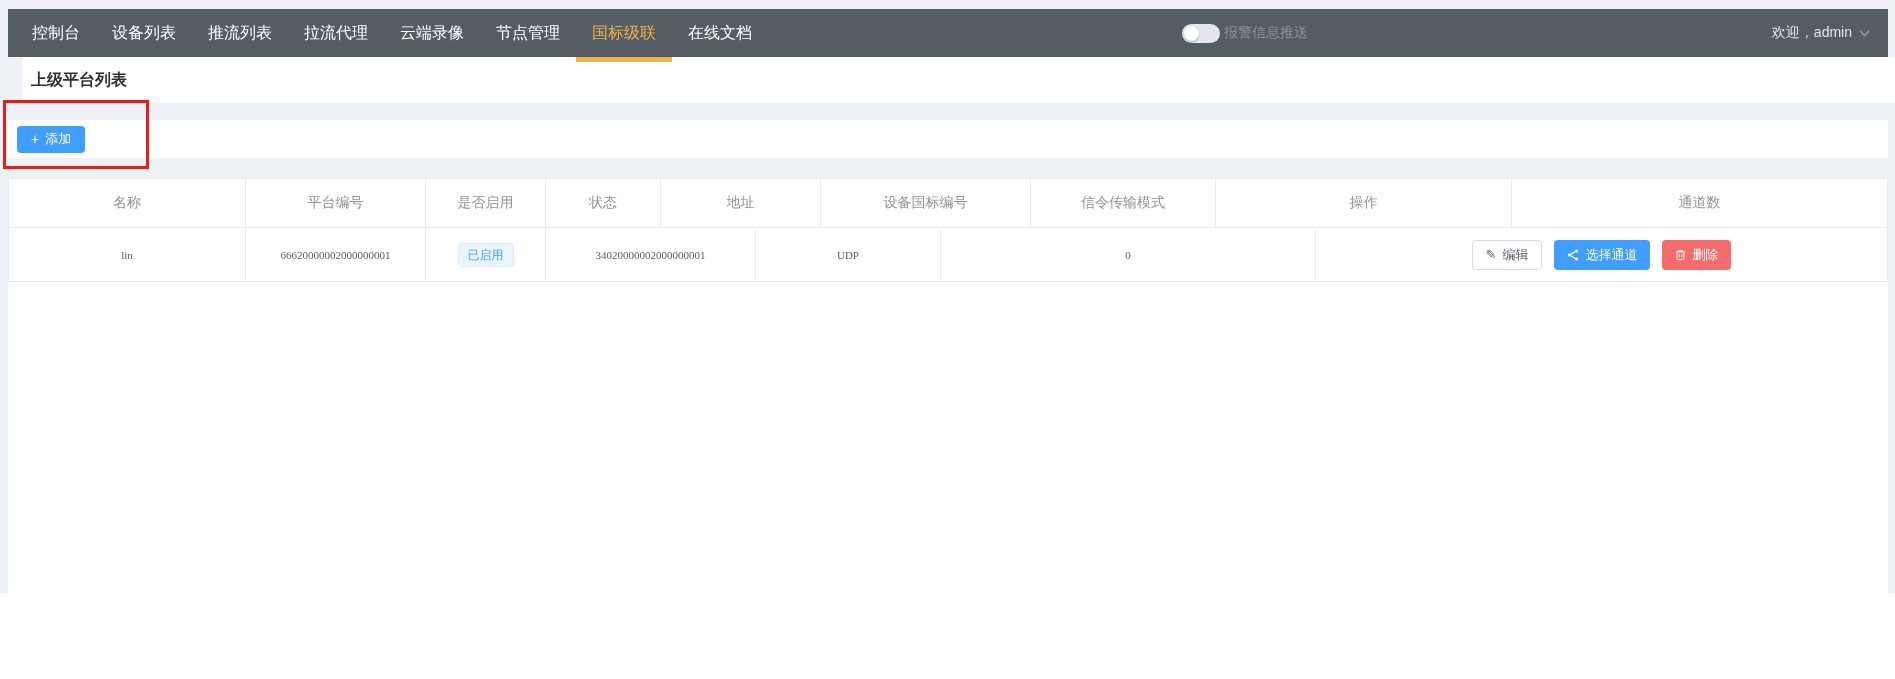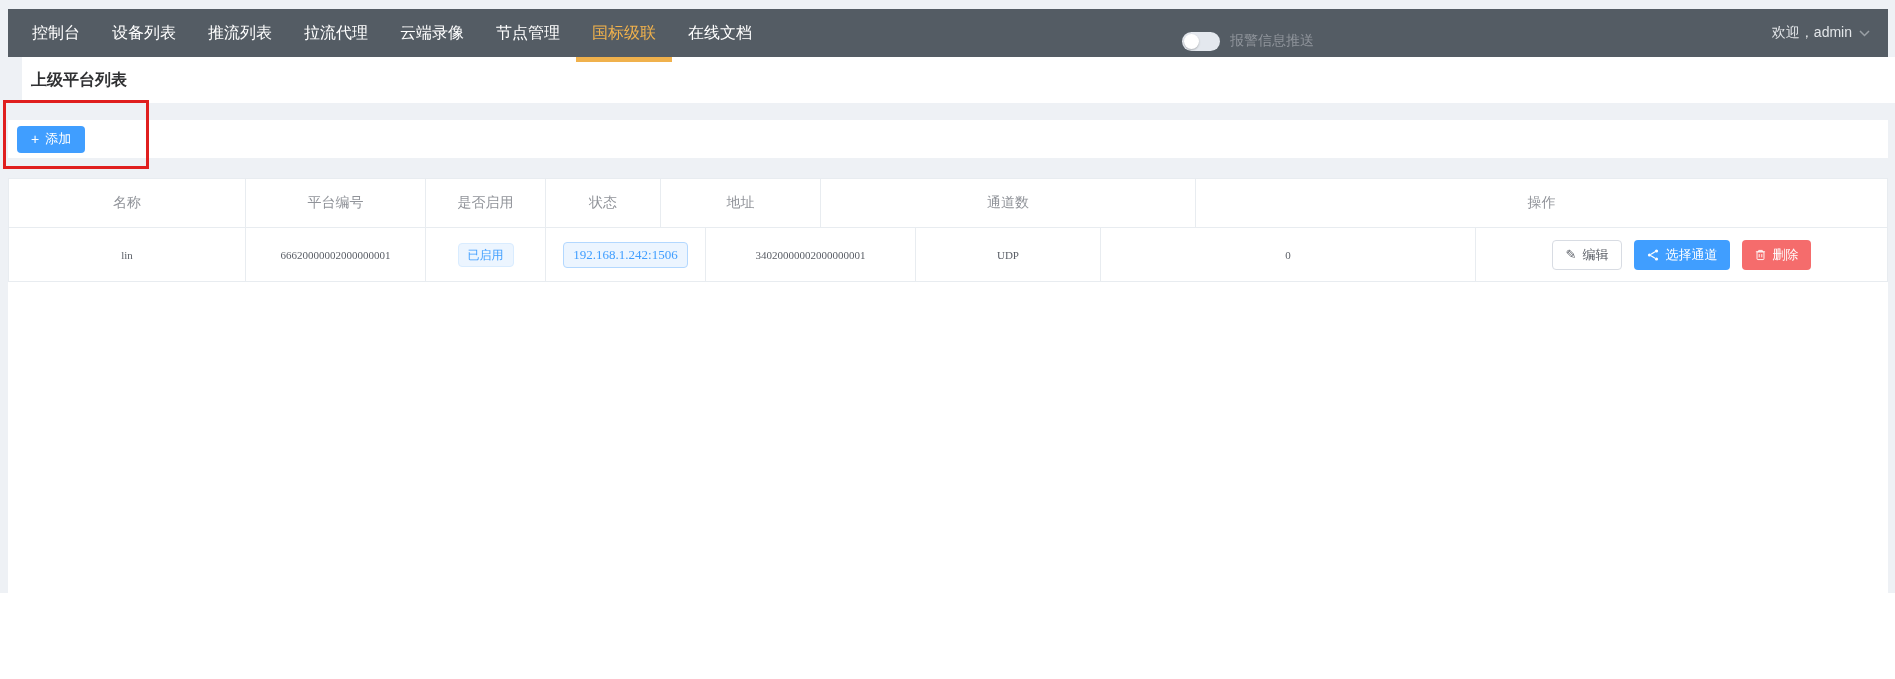--- a/index.html
+++ b/index.html
@@ -6,21 +6,21 @@
   .page{position:relative;width:1895px;height:593px;background:#eef1f5;overflow:hidden;
         font-family:"Liberation Sans",sans-serif;}
 
   
   .navbar{position:absolute;left:8px;top:9px;width:1880px;height:48px;background:#545c64;
           display:flex;align-items:center;z-index:2;}
   .nav-items{display:flex;padding-left:8px;}
   .nav-item{padding:0 16px;font-size:16px;line-height:48px;color:#ffffff;cursor:pointer;white-space:nowrap;}
   .nav-item.active{color:#f0b14c;}
   .active-underline{position:absolute;left:568px;top:48px;width:96px;height:5px;background:#f0b14c;}
-  .alarm-cluster{position:absolute;left:1174px;top:8px;height:48px;display:flex;align-items:center;gap:10px;}
+  .alarm-cluster{position:absolute;left:1174px;top:0;height:48px;display:flex;align-items:center;gap:4px;}
   .switch{width:38px;height:19px;border-radius:10px;background:#e4e8ee;position:relative;cursor:pointer;}
   .switch .knob{position:absolute;left:2px;top:2px;width:15px;height:15px;border-radius:50%;
                 background:#fff;box-shadow:0 1px 2px rgba(0,0,0,.25);}
   .alarm-label{font-size:14px;color:#8f949b;}
   .user-menu{position:absolute;right:18px;top:0;height:48px;display:flex;align-items:center;gap:7px;cursor:pointer;}
   .welcome-text{font-size:14px;color:#e3e6e9;}
 
   
   .titlebar{position:absolute;left:22px;top:57px;width:1880px;height:46px;background:#fff;
             display:flex;align-items:center;z-index:1;}
@@ -113,32 +113,31 @@
   <div class="annotation-box"></div>
 
   <section class="table-card">
     <div class="t-table">
       <div class="t-head">
         <div class="t-cell c0">名称</div>
         <div class="t-cell c1">平台编号</div>
         <div class="t-cell c2">是否启用</div>
         <div class="t-cell c3">状态</div>
         <div class="t-cell c4">地址</div>
+        <div class="t-cell c5">设备国标编号</div>
+        <div class="t-cell c6">信令传输模式</div>
+        <div class="t-cell c8">操作</div>
         <div class="t-cell c7">通道数</div>
-        <div class="t-cell c8">操作</div>
       </div>
 
       <div class="t-row">
         <div class="t-cell c0 val">lin</div>
         <div class="t-cell c1 val">66620000002000000001</div>
         <div class="t-cell c2">
           <span class="tag">已启用</span>
-        </div>
-        <div class="t-cell c4">
-          <span class="tag tag-addr">192.168.1.242:1506</span>
         </div>
         <div class="t-cell c5 val">34020000002000000001</div>
         <div class="t-cell c6 val">UDP</div>
         <div class="t-cell c7 val">0</div>
         <div class="t-cell c8">
           <div class="actions">
             <button class="btn btn-edit">
               <span class="icon">✎</span>
               <span>编辑</span>
             </button>

